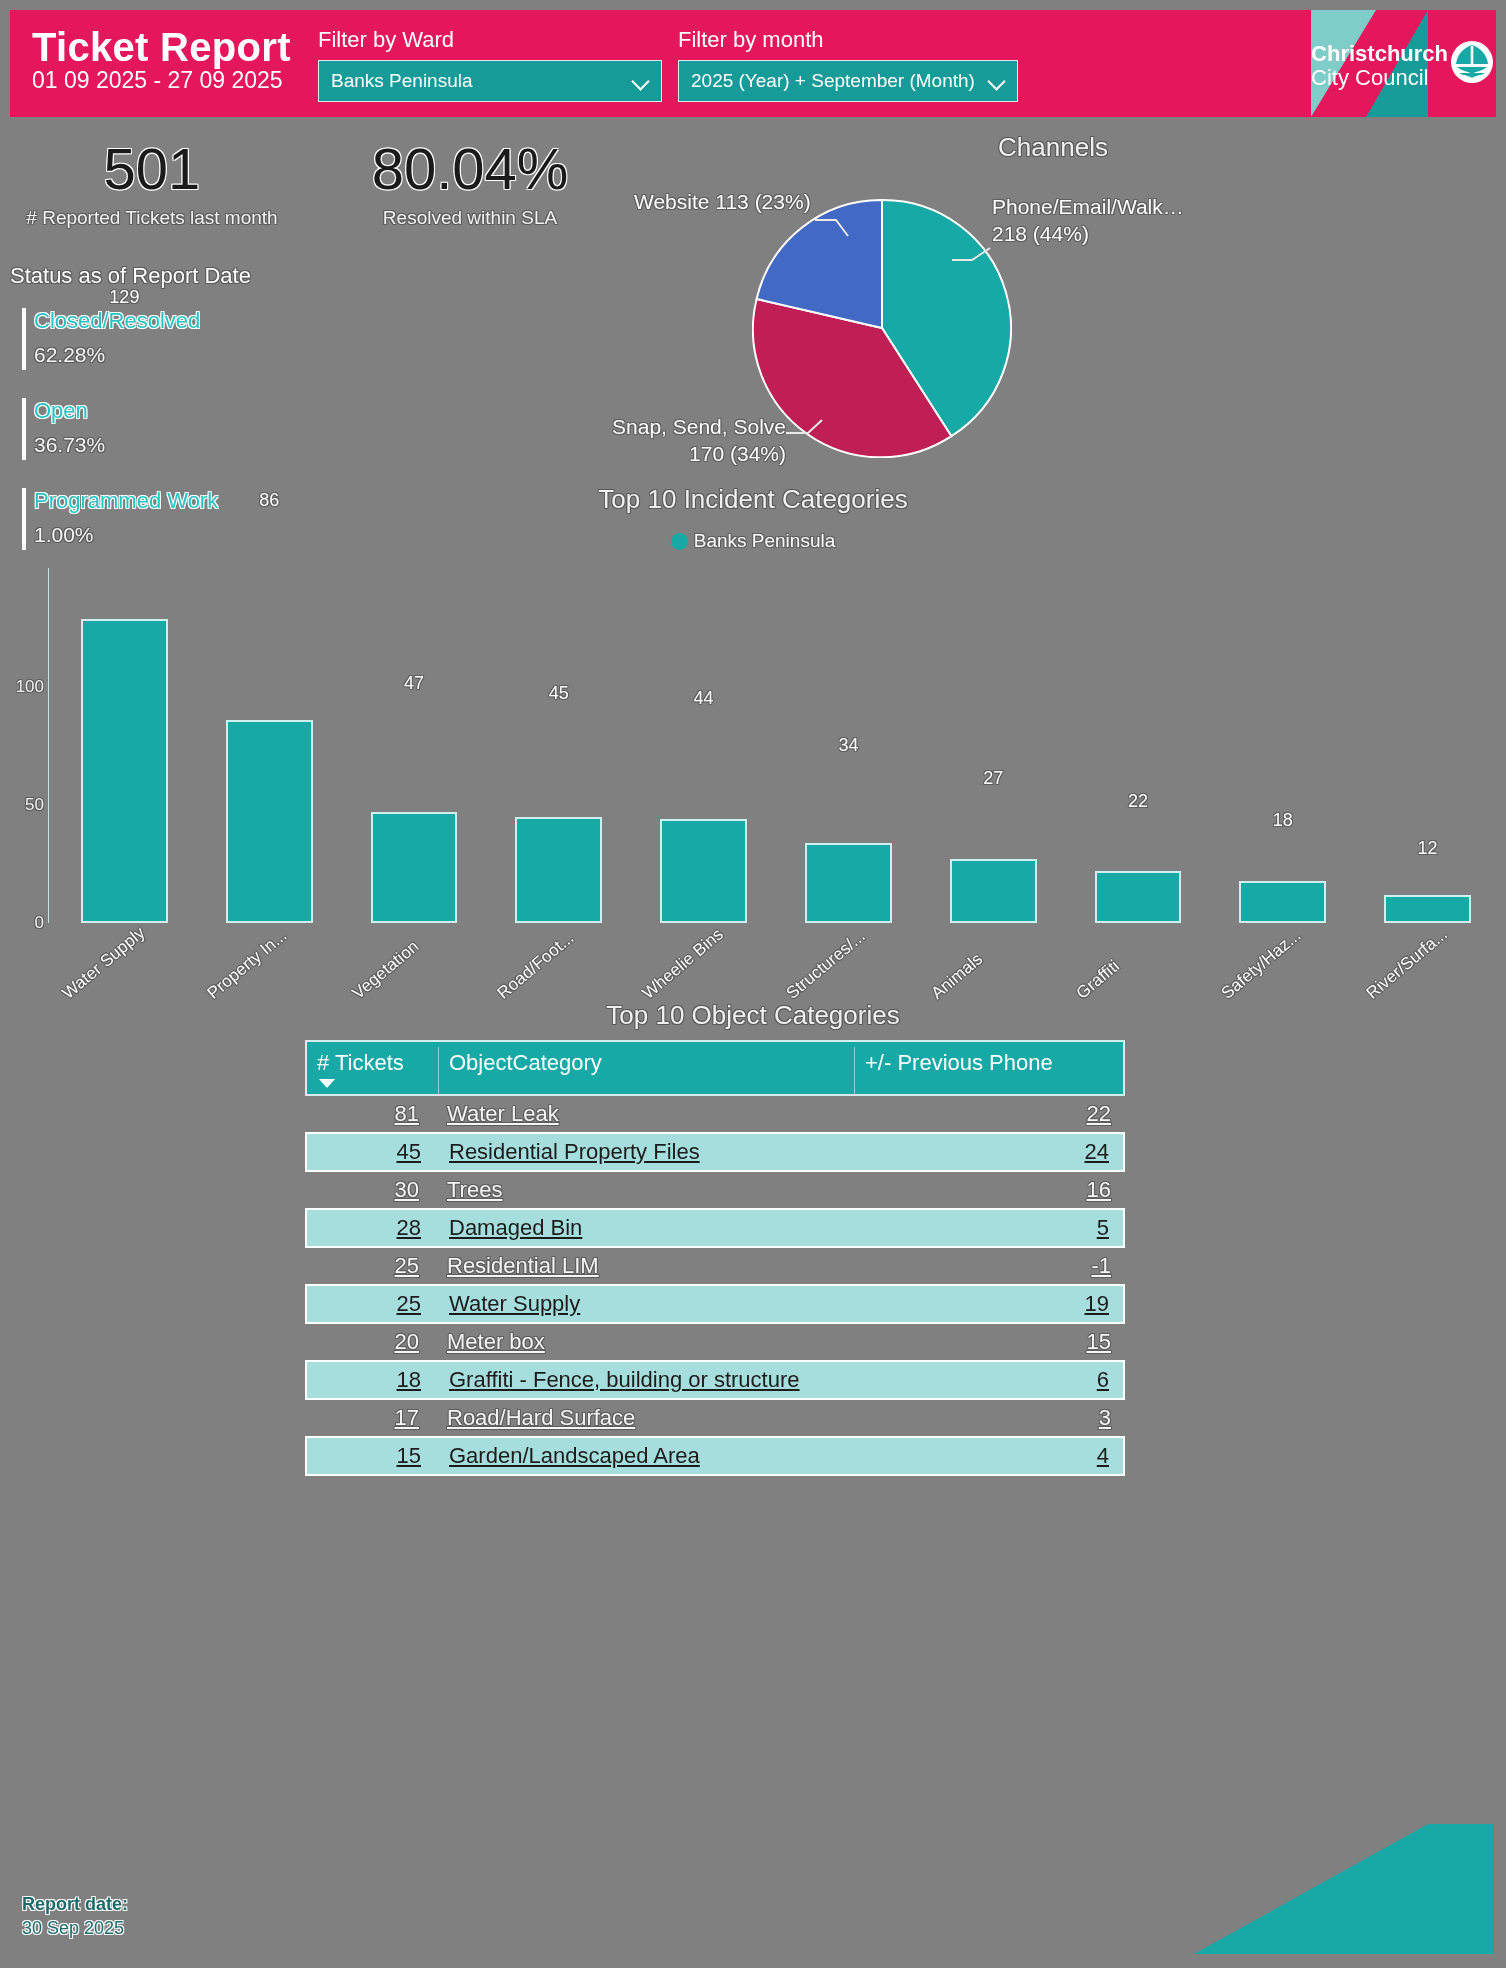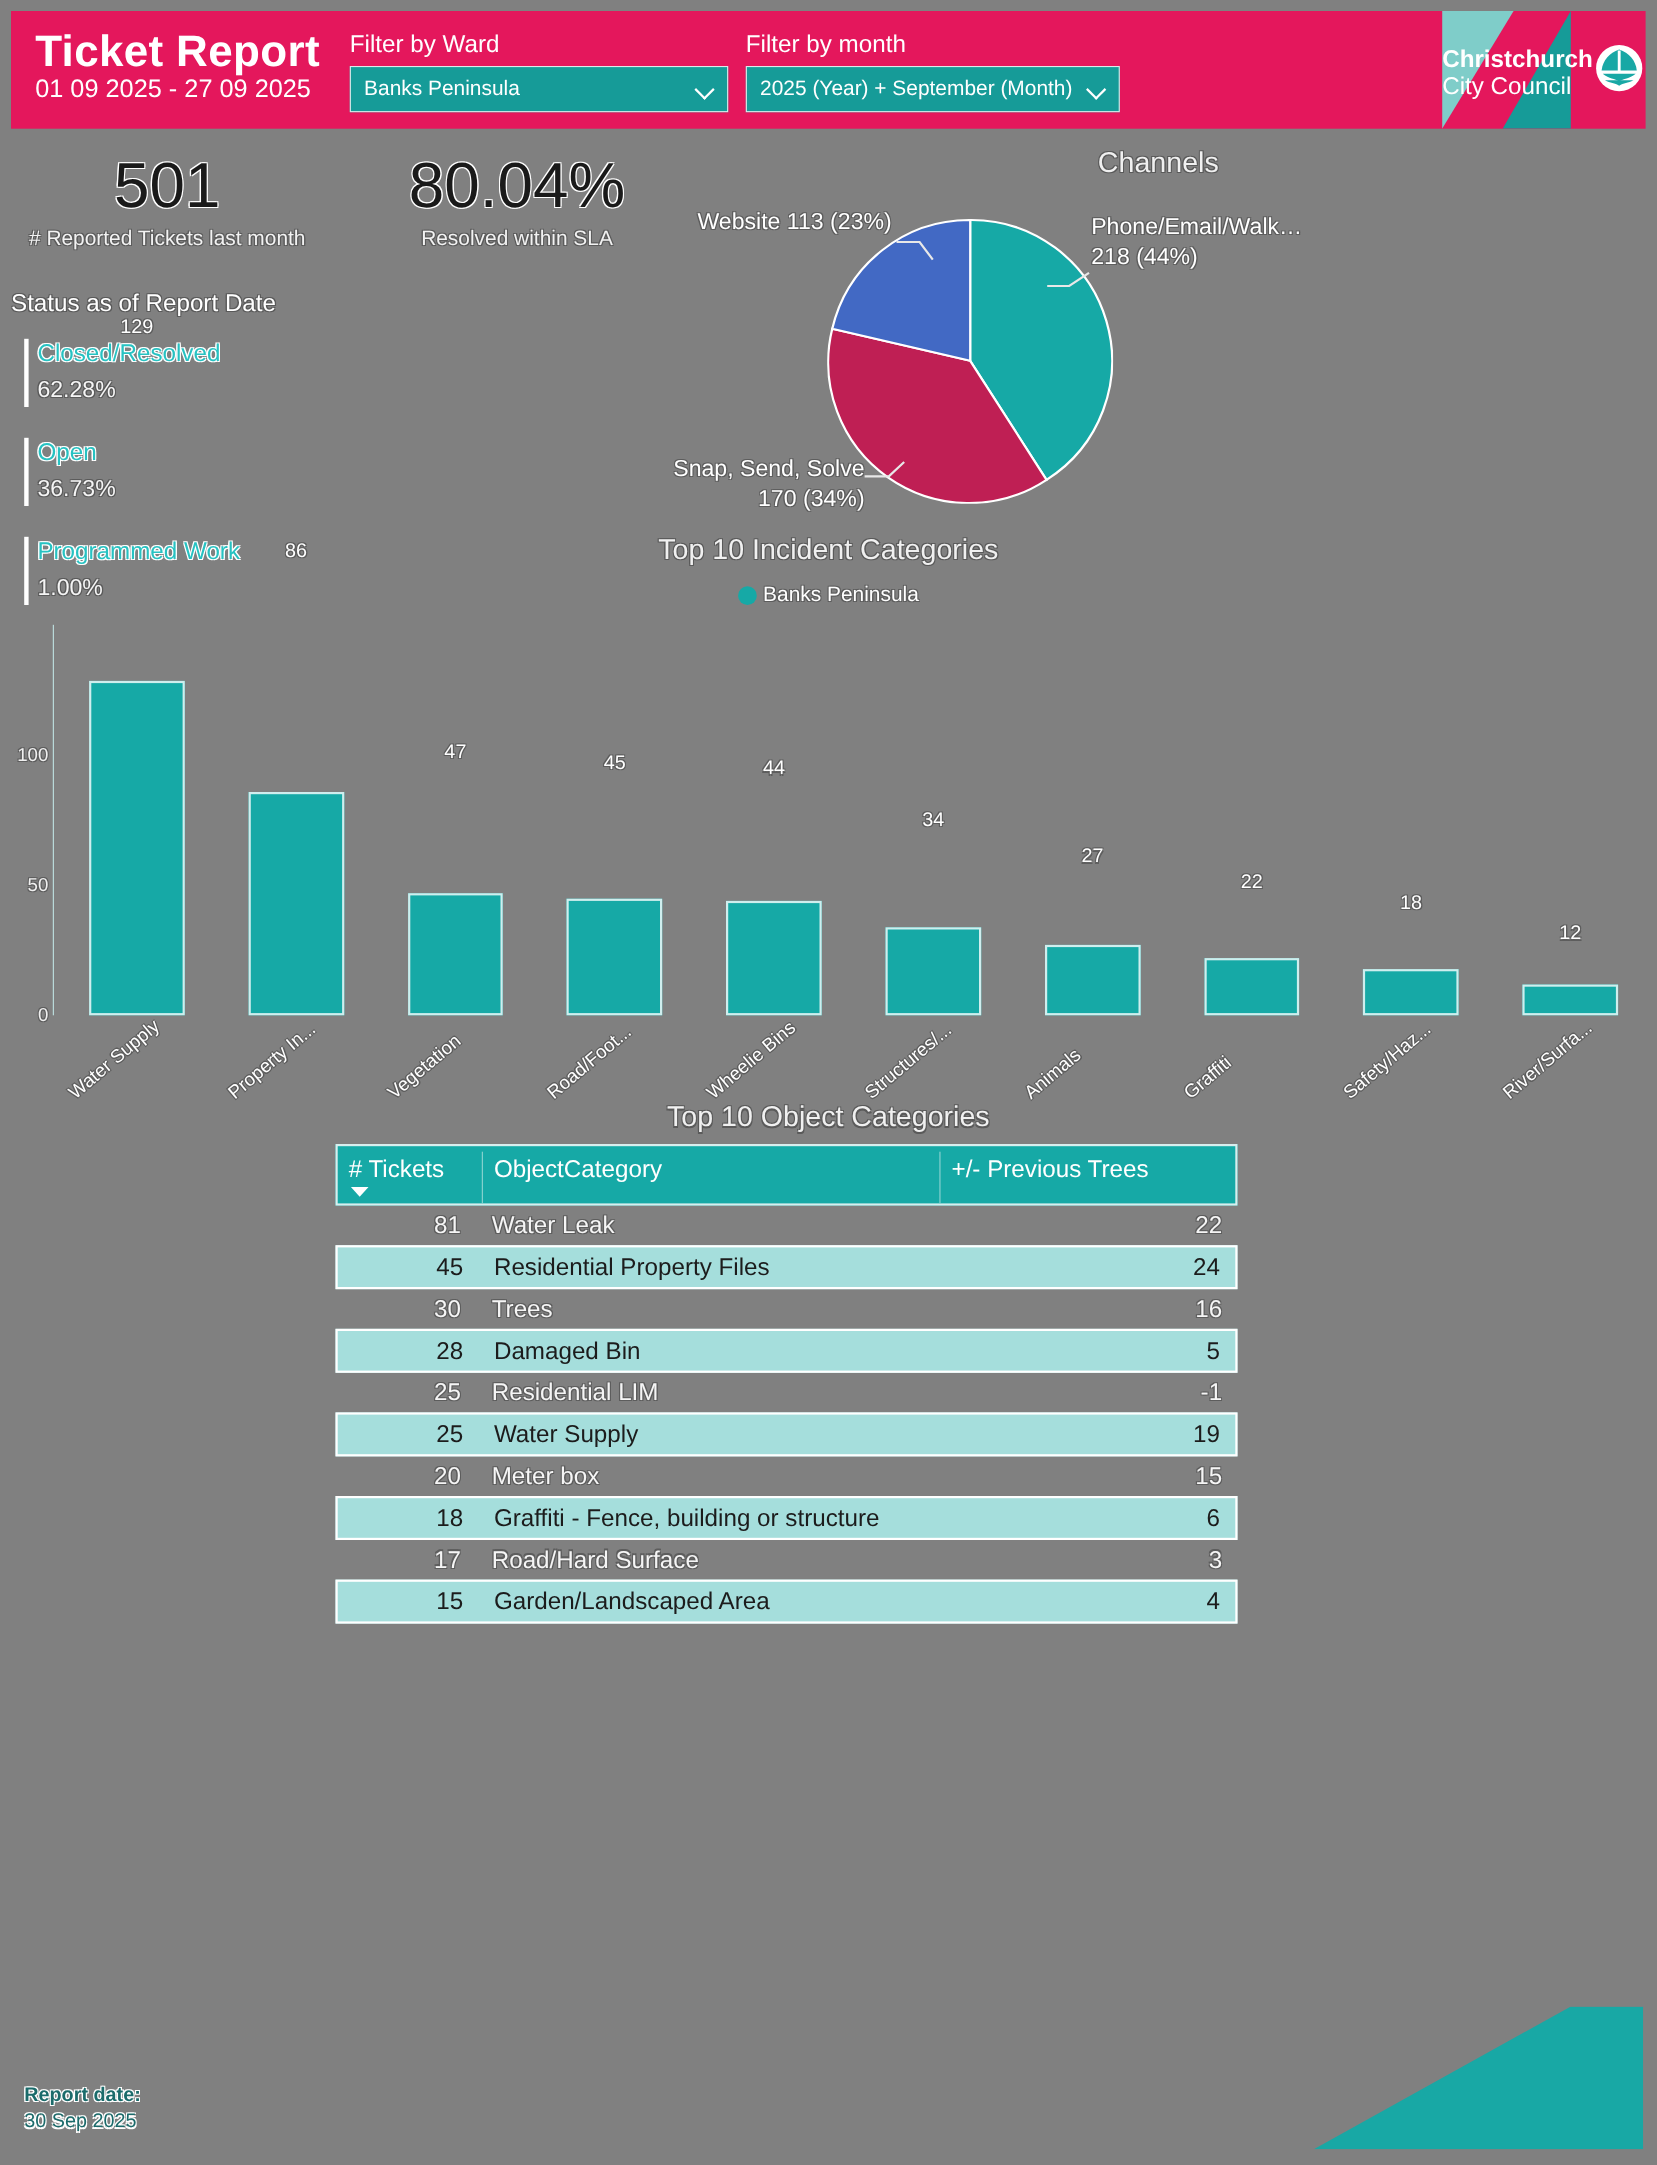--- a/index.html
+++ b/index.html
@@ -164,21 +164,21 @@
     border-top: 9px solid #ffffff;
   }
   .tr { display: flex; align-items: flex-start; min-height: 35px; }
   .tr.alt { background: #a5dedc; border: 2px solid #ffffff; min-height: 38px; }
   .td {
     font-size: 22px; padding: 4px 10px 5px 10px; line-height: 27px;
   }
   .td-num { width: 132px; text-align: right; padding-right: 18px; }
   .td-cat { flex: 1; }
   .td-prev { width: 268px; text-align: right; padding-right: 14px; }
-  .tr .td { color: #f5f5f5; text-shadow: -1px -1px 0 #5d5d5d, 1px -1px 0 #5d5d5d, -1px 1px 0 #5d5d5d, 1px 1px 0 #5d5d5d; }
+  .tr .td { color: #f5f5f5; text-shadow: -1px -1px 0 #5d5d5d, 1px -1px 0 #5d5d5d, -1px 1px 0 #5d5d5d, 1px 1px 0 #5d5d5d; text-decoration: underline; }
   .tr.alt .td { color: #1c1c1c; text-shadow: none; }
 
   
   #footer-date { position: absolute; left: 22px; bottom: 28px; }
   .footer-lbl {
     font-size: 18px; color: #1b6b6b; font-weight: bold; line-height: 24px;
     text-shadow: -1px -1px 0 #ffffff, 1px -1px 0 #ffffff, -1px 1px 0 #ffffff, 1px 1px 0 #ffffff;
   }
   .footer-val {
     font-size: 18px; color: #1b6b6b; line-height: 24px;
@@ -354,21 +354,21 @@
     <div class="tbl">
       <div class="tbl-head">
         <div class="th th-tickets">
           <span># Tickets</span>
           <span class="sort-caret"></span>
         </div>
         <div class="th th-cat">
           <span>ObjectCategory</span>
         </div>
         <div class="th th-prev">
-          <span>+/- Previous Trees</span>
+          <span>+/- Previous Phone</span>
         </div>
       </div>
       <div id="table-body">
           <div class="tr">
             <div class="td td-num">81</div>
             <div class="td td-cat">Water Leak</div>
             <div class="td td-prev">22</div>
           </div>
           <div class="tr alt">
             <div class="td td-num">45</div>

